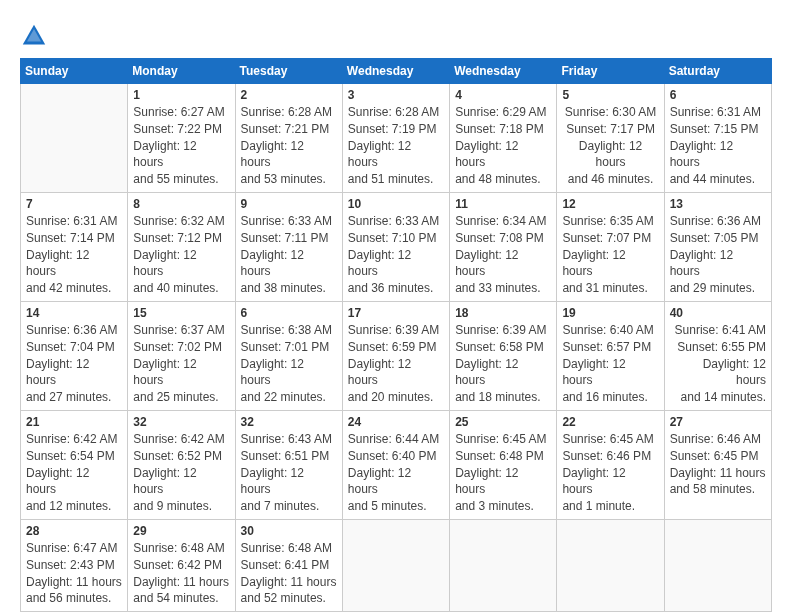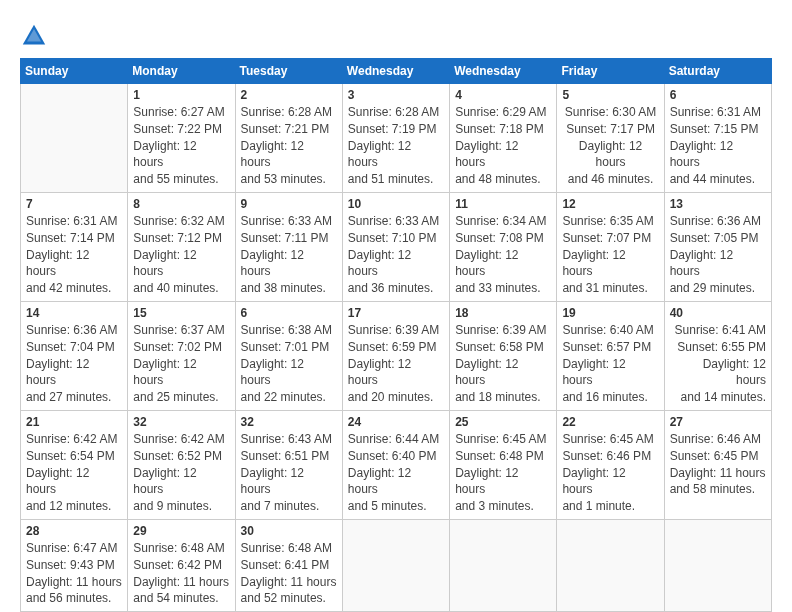--- a/index.html
+++ b/index.html
@@ -324,21 +324,21 @@
             <div class="cell-info" style="white-space: pre-line;">Sunrise: 6:46 AM
 Sunset: 6:45 PM
 Daylight: 11 hours
 and 58 minutes.</div>
           </td>
         </tr>
         <tr>
           <td>
             <span class="day-num">28</span>
             <div class="cell-info" style="white-space: pre-line;">Sunrise: 6:47 AM
-Sunset: 9:43 PM
+Sunset: 2:43 PM
 Daylight: 11 hours
 and 56 minutes.</div>
           </td>
           <td>
             <span class="day-num">29</span>
             <div class="cell-info" style="white-space: pre-line;">Sunrise: 6:48 AM
 Sunset: 6:42 PM
 Daylight: 11 hours
 and 54 minutes.</div>
           </td>

